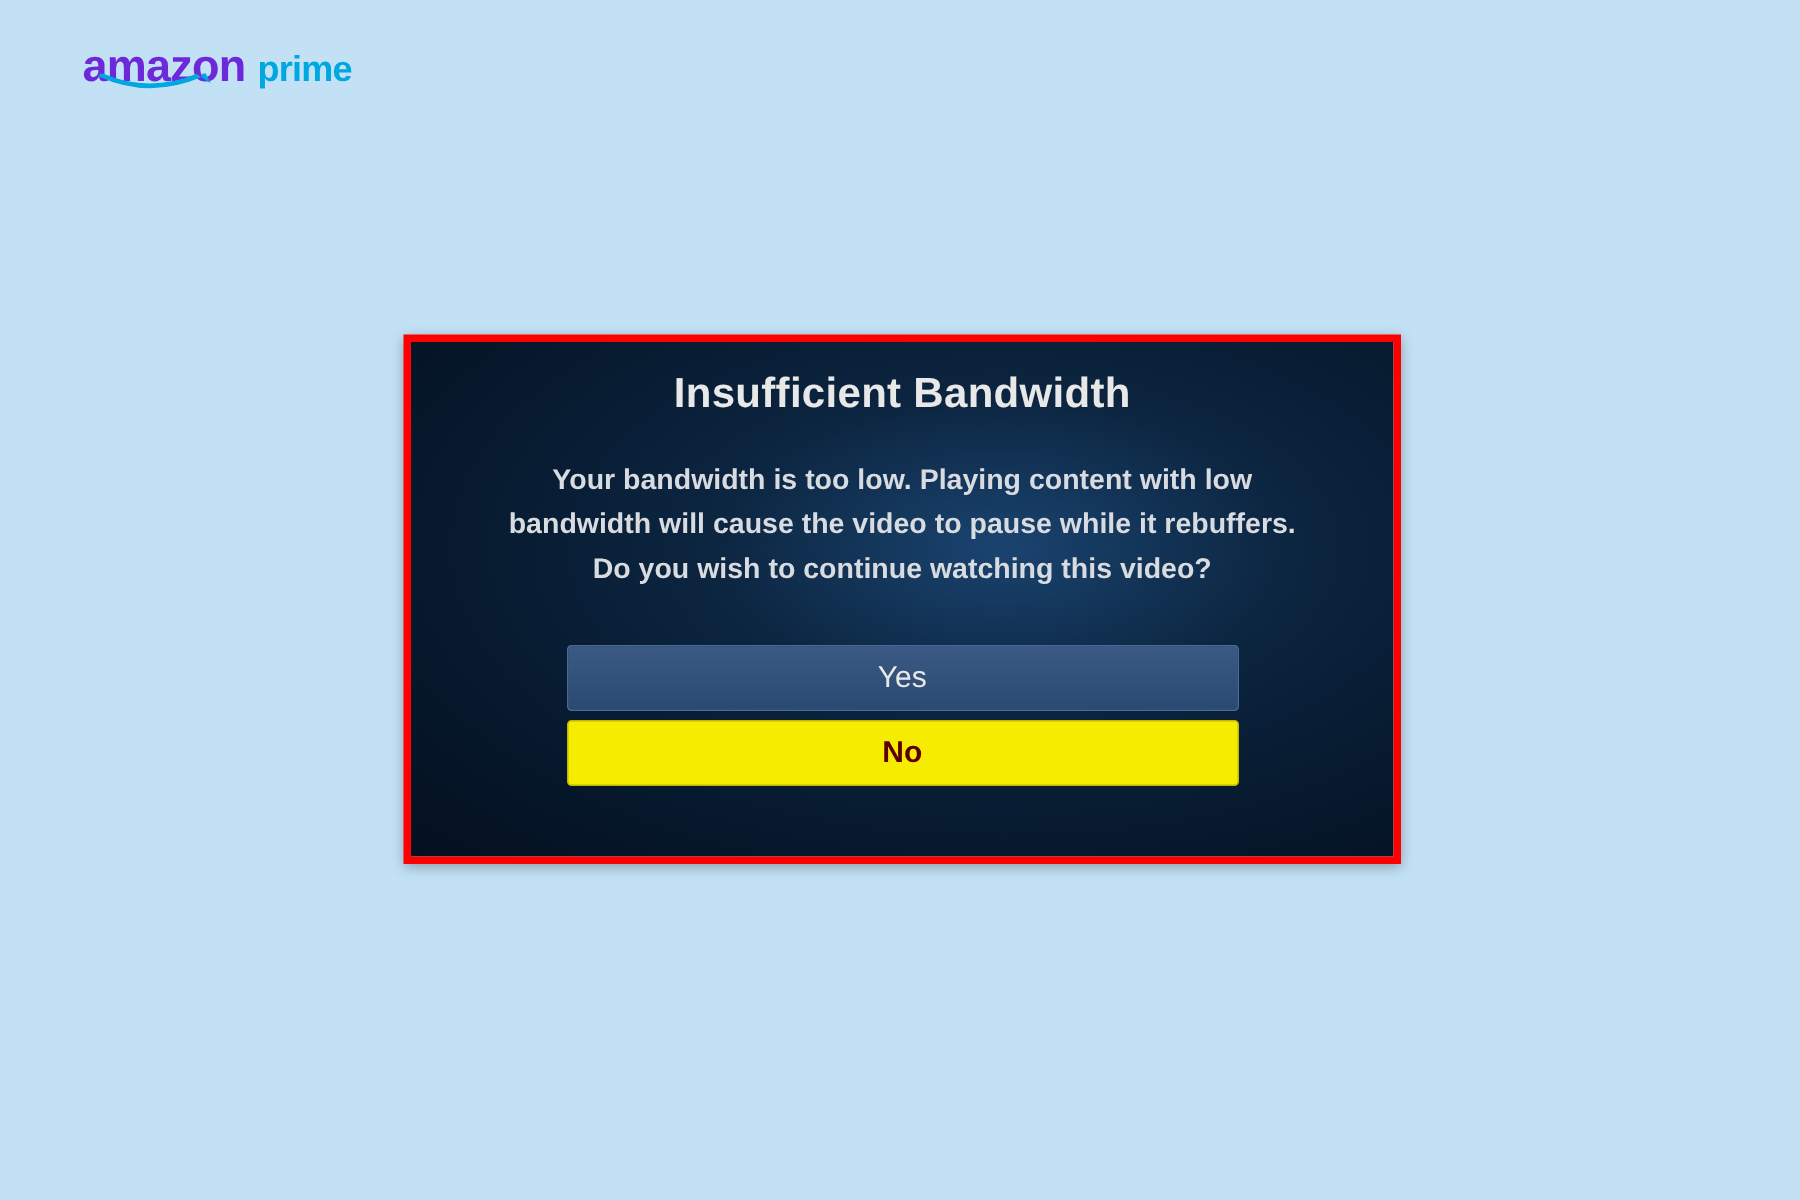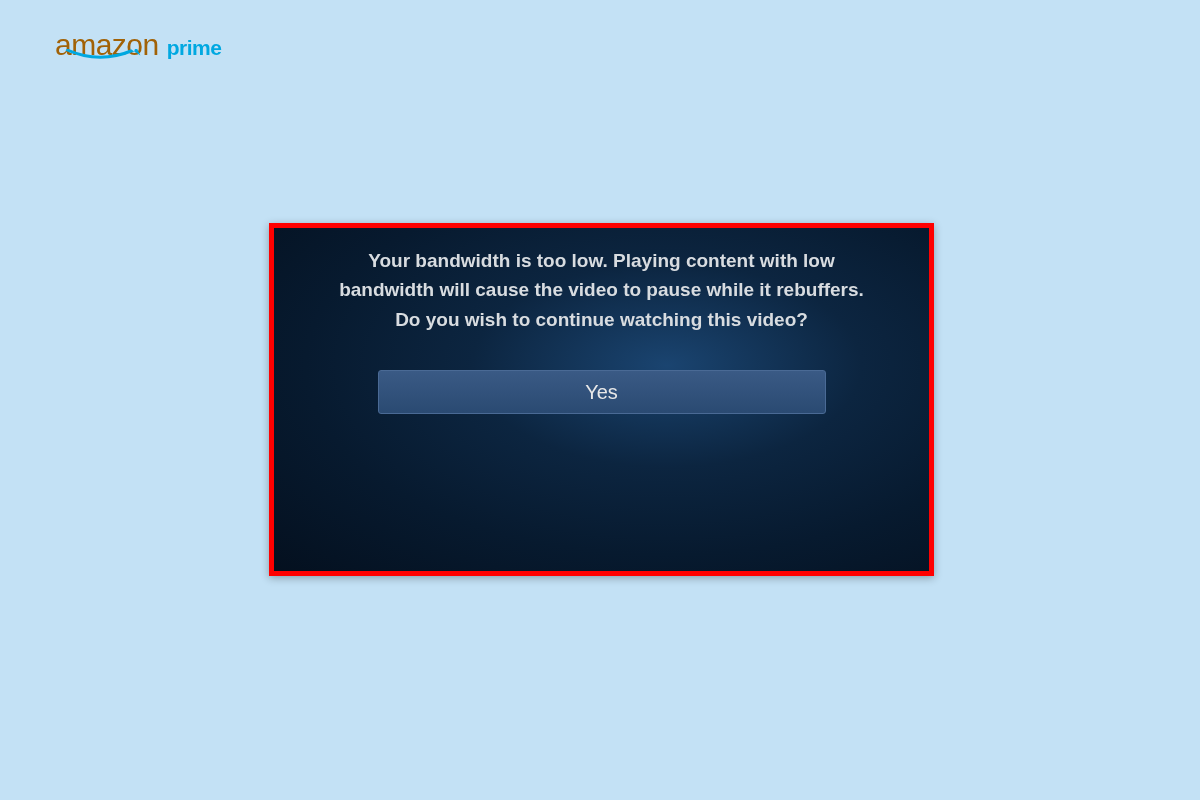--- a/index.html
+++ b/index.html
@@ -17,36 +17,36 @@
     }
     .logo {
       position: absolute;
       top: 28px;
       left: 55px;
       display: flex;
       align-items: baseline;
       gap: 8px;
     }
     .logo-amazon {
-      color: #a16207;
+      color: #6d28d9;
       font-size: 30px;
-      font-weight: 400;
+      font-weight: 700;
       letter-spacing: -0.5px;
       position: relative;
       font-family: Arial, sans-serif;
     }
     .logo-smile {
       position: absolute;
       left: 9px;
       bottom: -3px;
       width: 78px;
     }
     .logo-prime {
       color: #00a8e1;
-      font-size: 21px;
+      font-size: 24px;
       font-weight: 700;
       letter-spacing: -0.5px;
       font-family: Arial, sans-serif;
     }
     .dialog-container {
       position: absolute;
       top: 223px;
       left: 269px;
       width: 665px;
       height: 353px;
@@ -111,19 +111,23 @@
     <span>amazon</span>
     <svg class="logo-smile" viewBox="0 0 100 20" width="78" height="16">
       <path d="M 2 2 Q 45 22 90 3 L 86 0 Q 45 17 4 -1 Z" fill="#00a8e1"></path>
       <path d="M 90 3 L 98 8 L 92 -4 Z" fill="#00a8e1"></path>
     </svg>
   </span>
   <span class="logo-prime">prime</span>
 </div>
 
 <div class="dialog-container">
+  <div class="dialog-title">Insufficient Bandwidth</div>
   <div class="dialog-message">Your bandwidth is too low. Playing content with low bandwidth will cause the video to pause while it rebuffers. Do you wish to continue watching this video?</div>
   <div class="button-stack">
     <div class="btn btn-yes">
       <span>Yes</span>
     </div>
+    <div class="btn btn-no">
+      <span>No</span>
+    </div>
   </div>
 </div>
 
 </body></html>

